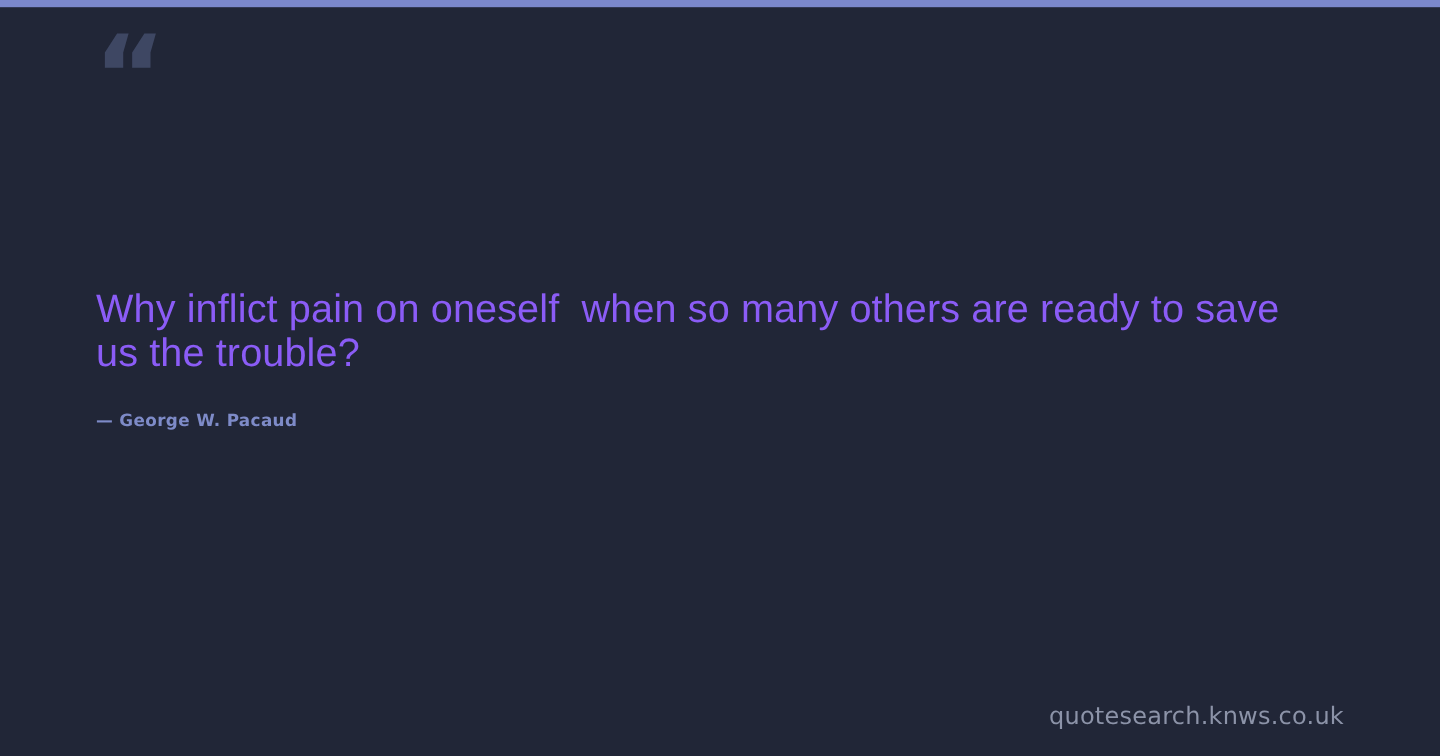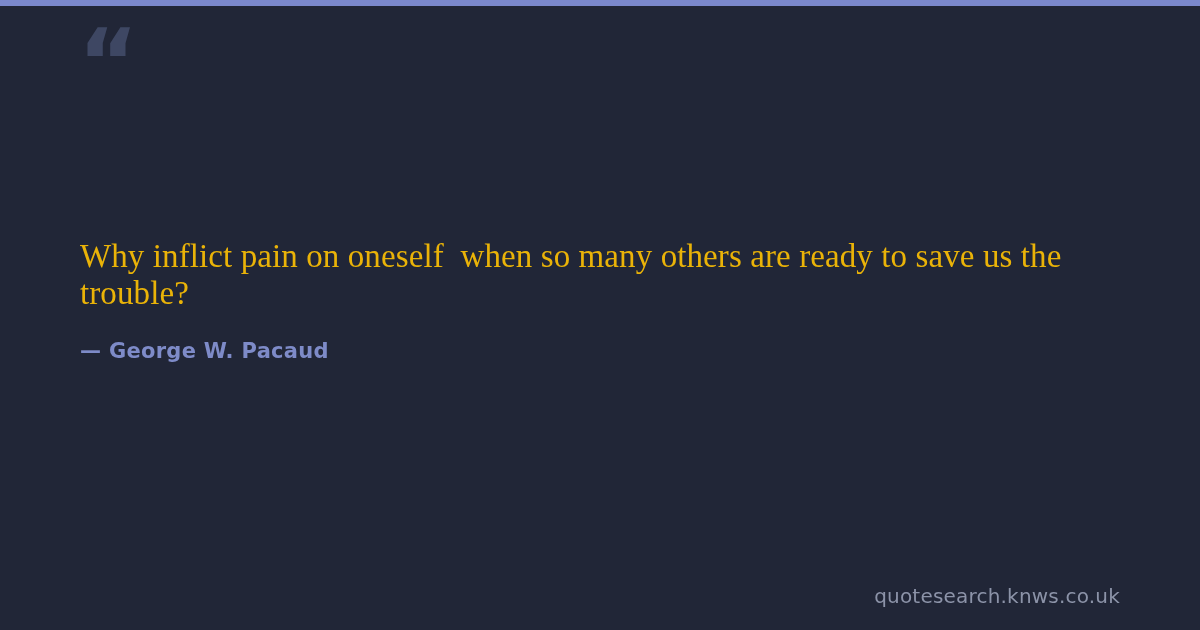--- a/index.html
+++ b/index.html
@@ -41,33 +41,33 @@
     letter-spacing: -2px;
     user-select: none;
   }
   .content-block {
     position: absolute;
     left: 80px;
     top: 238px;
     width: 1010px;
   }
   .quote-text {
-    font-family: Liberation Serif, serif;
+    font-family: Liberation Sans, sans-serif;
     font-size: 33px;
     font-weight: 400;
     line-height: 37px;
-    color: #eab308;
+    color: #8b5cf6;
     letter-spacing: 0.1px;
     white-space: pre-wrap;
     margin: 0;
   }
   .quote-author {
     margin-top: 26px;
     font-family: "DejaVu Sans", sans-serif;
-    font-size: 21px;
+    font-size: 14px;
     font-weight: 700;
     line-height: 26px;
     color: #7e8bc8;
     letter-spacing: 0.3px;
     white-space: pre;
     margin-bottom: 0;
   }
   .watermark {
     position: absolute;
     right: 80px;

